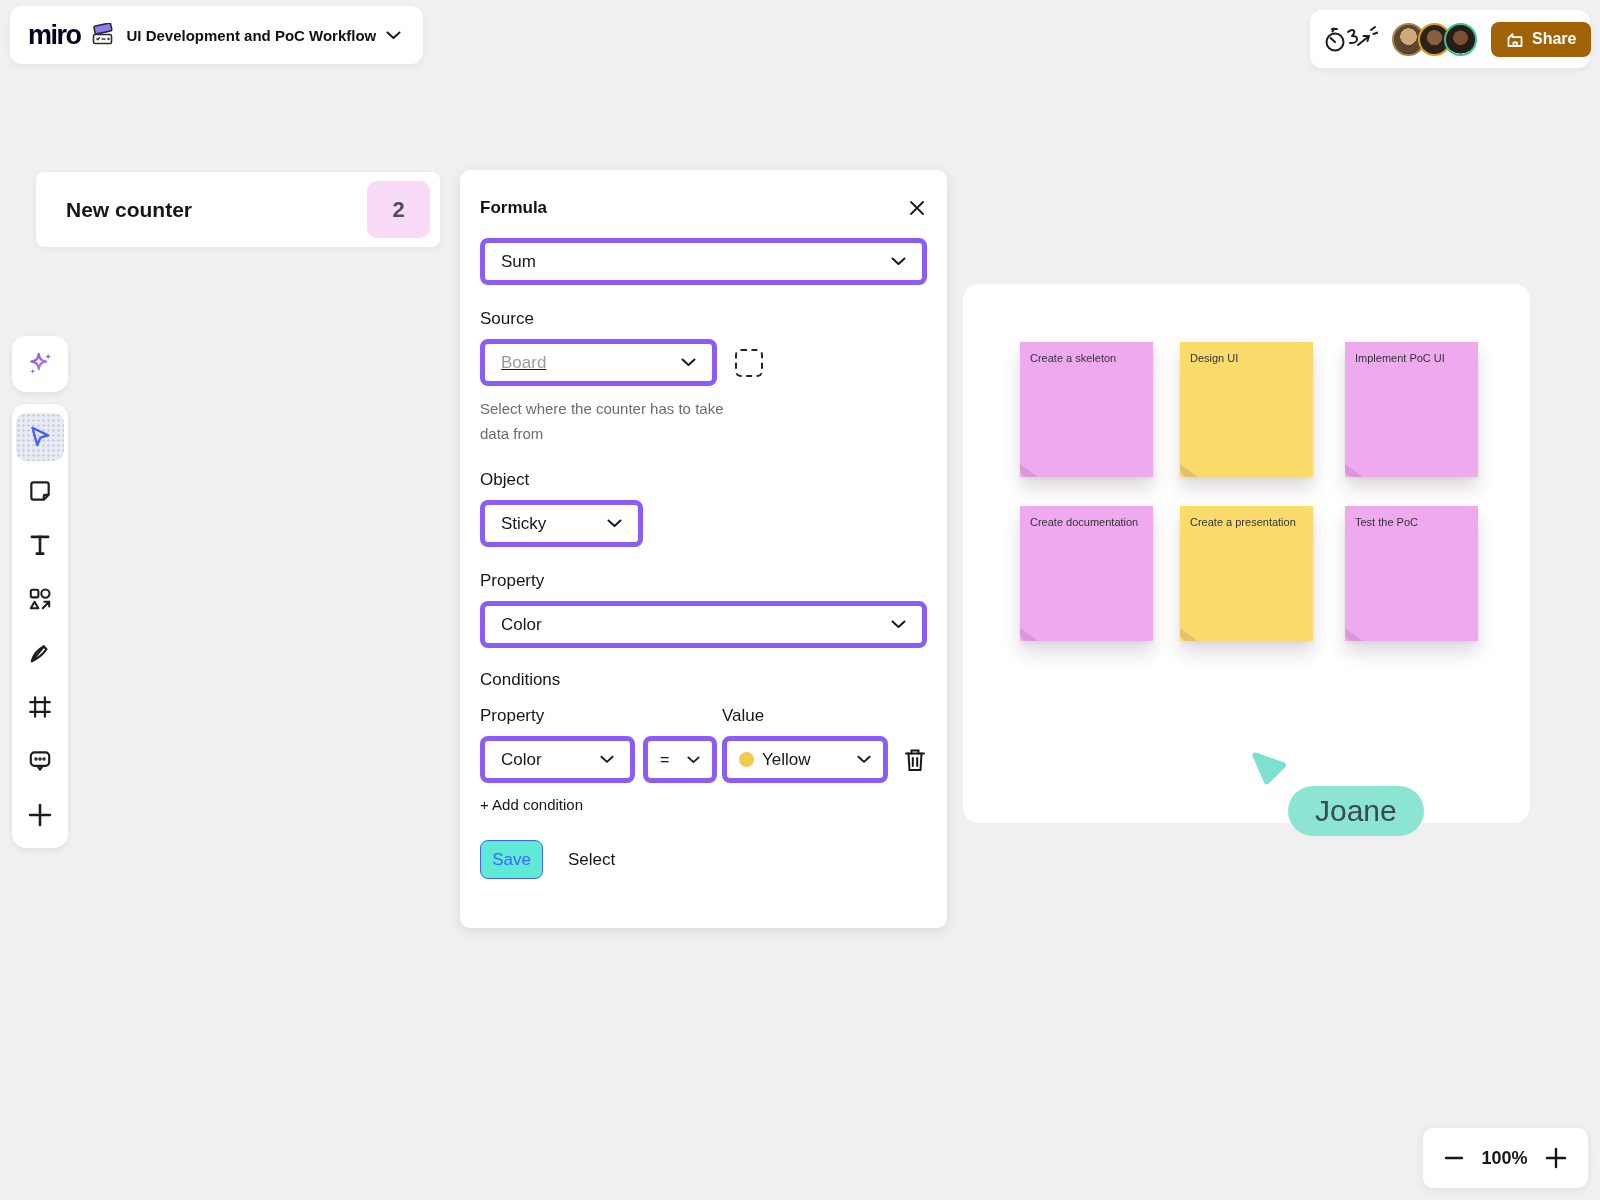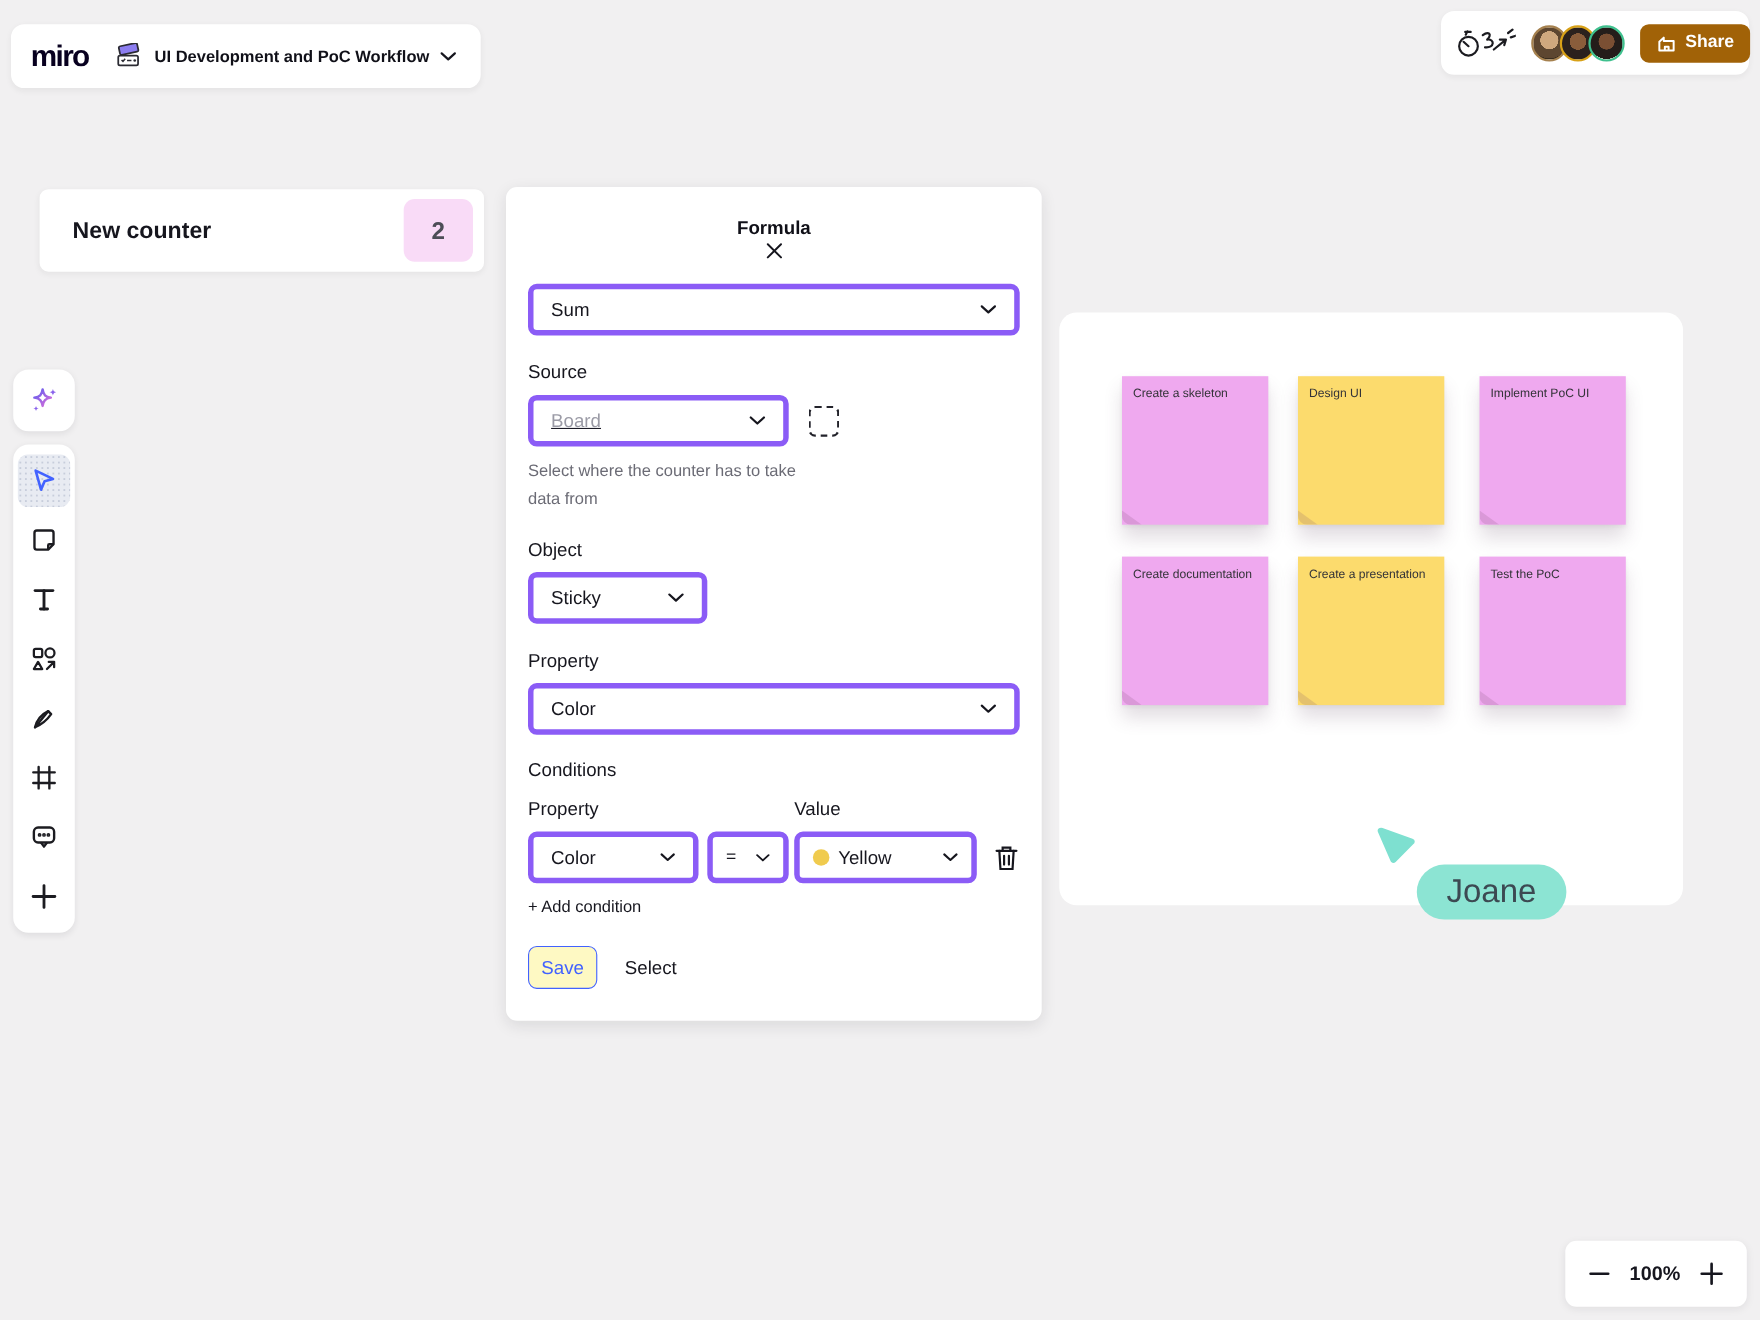--- a/index.html
+++ b/index.html
@@ -7,22 +7,22 @@
   body {
     background:#f1f0f1;
     font-family:"Liberation Sans", sans-serif;
     color:#1b1b26;
     position:relative;
   }
   .card { background:#fff; border-radius:12px; box-shadow:0 2px 6px rgba(30,30,40,.06); }
 
   
   .header-left {
-    position:absolute; left:10px; top:22px; height:58px;
-    display:flex; align-items:center; gap:14px; padding:0 22px 0 18px;
+    position:absolute; left:10px; top:6px; height:58px;
+    display:flex; align-items:center; padding:0 22px 0 18px;
   }
   .logo { font-size:27px; font-weight:800; letter-spacing:-1.5px; color:#08001f; padding-right:8px; }
   .board-title-group { display:flex; align-items:center; gap:10px; cursor:pointer; }
   .board-title { font-size:15px; font-weight:700; color:#101018; }
 
   
   .header-right {
     position:absolute; left:1310px; top:10px; width:280px; height:58px;
     display:flex; align-items:center; gap:14px; padding:0 7px 0 14px;
   }
@@ -50,21 +50,21 @@
     display:flex; align-items:center; justify-content:center;
     font-size:22px; font-weight:600; color:#4d4d57;
   }
 
   
   .formula-panel {
     position:absolute; left:460px; top:170px; width:487px; height:758px;
     background:#fff; border-radius:10px; box-shadow:0 4px 14px rgba(30,30,40,.10);
     padding:28px 20px 0 20px;
   }
-  .formula-head { display:flex; align-items:center; justify-content:space-between; margin-bottom:20px;flex-direction:column; }
+  .formula-head { display:flex; align-items:center; justify-content:space-between; margin-bottom:20px; }
   .formula-title { font-size:17px; font-weight:700; color:#101018; }
   .close-btn { background:none; border:none; cursor:pointer; padding:2px; line-height:0; }
 
   .select {
     display:flex; align-items:center; justify-content:space-between;
     border:5px solid #8b5cf6; border-radius:8px; height:47px;
     padding:0 16px; font-size:17px; color:#16161e; background:#fff; cursor:pointer;
   }
   .select .placeholder { color:#9b9ba6; }
   .field-label { font-size:17px; color:#16161e; }
@@ -87,21 +87,21 @@
   .select-op { width:74px; padding:0 12px; margin-right:5px; font-size:16px; }
   .select-value { width:166px; padding:0 12px 0 12px; }
   .select-value .val-wrap { display:flex; align-items:center; gap:8px; }
   .color-dot { width:15px; height:15px; border-radius:50%; background:#f0cb4e; display:inline-block; }
   .trash-btn { background:none; border:none; cursor:pointer; margin-left:15px; line-height:0; }
 
   .add-condition { margin-top:13px; font-size:15px; color:#16161e; background:none; border:none; font-family:inherit; cursor:pointer; display:block; }
 
   .actions { display:flex; align-items:center; margin-top:27px; gap:25px; }
   .save-btn {
-    width:63px; height:39px; background:#fef9c3; color:#4262ff; border:1px solid #4262ff;
+    width:63px; height:39px; background:#5eead4; color:#4262ff; border:1px solid #4262ff;
     border-radius:8px; font-size:17px; font-family:inherit; cursor:pointer;
   }
   .discard-btn { background:none; border:none; font-size:17px; color:#16161e; font-family:inherit; cursor:pointer; }
 
   
   .ai-btn {
     position:absolute; left:12px; top:336px; width:56px; height:56px;
     background:#fff; border:none; border-radius:14px; box-shadow:0 2px 6px rgba(30,30,40,.08);
     display:flex; align-items:center; justify-content:center; cursor:pointer;
   }

